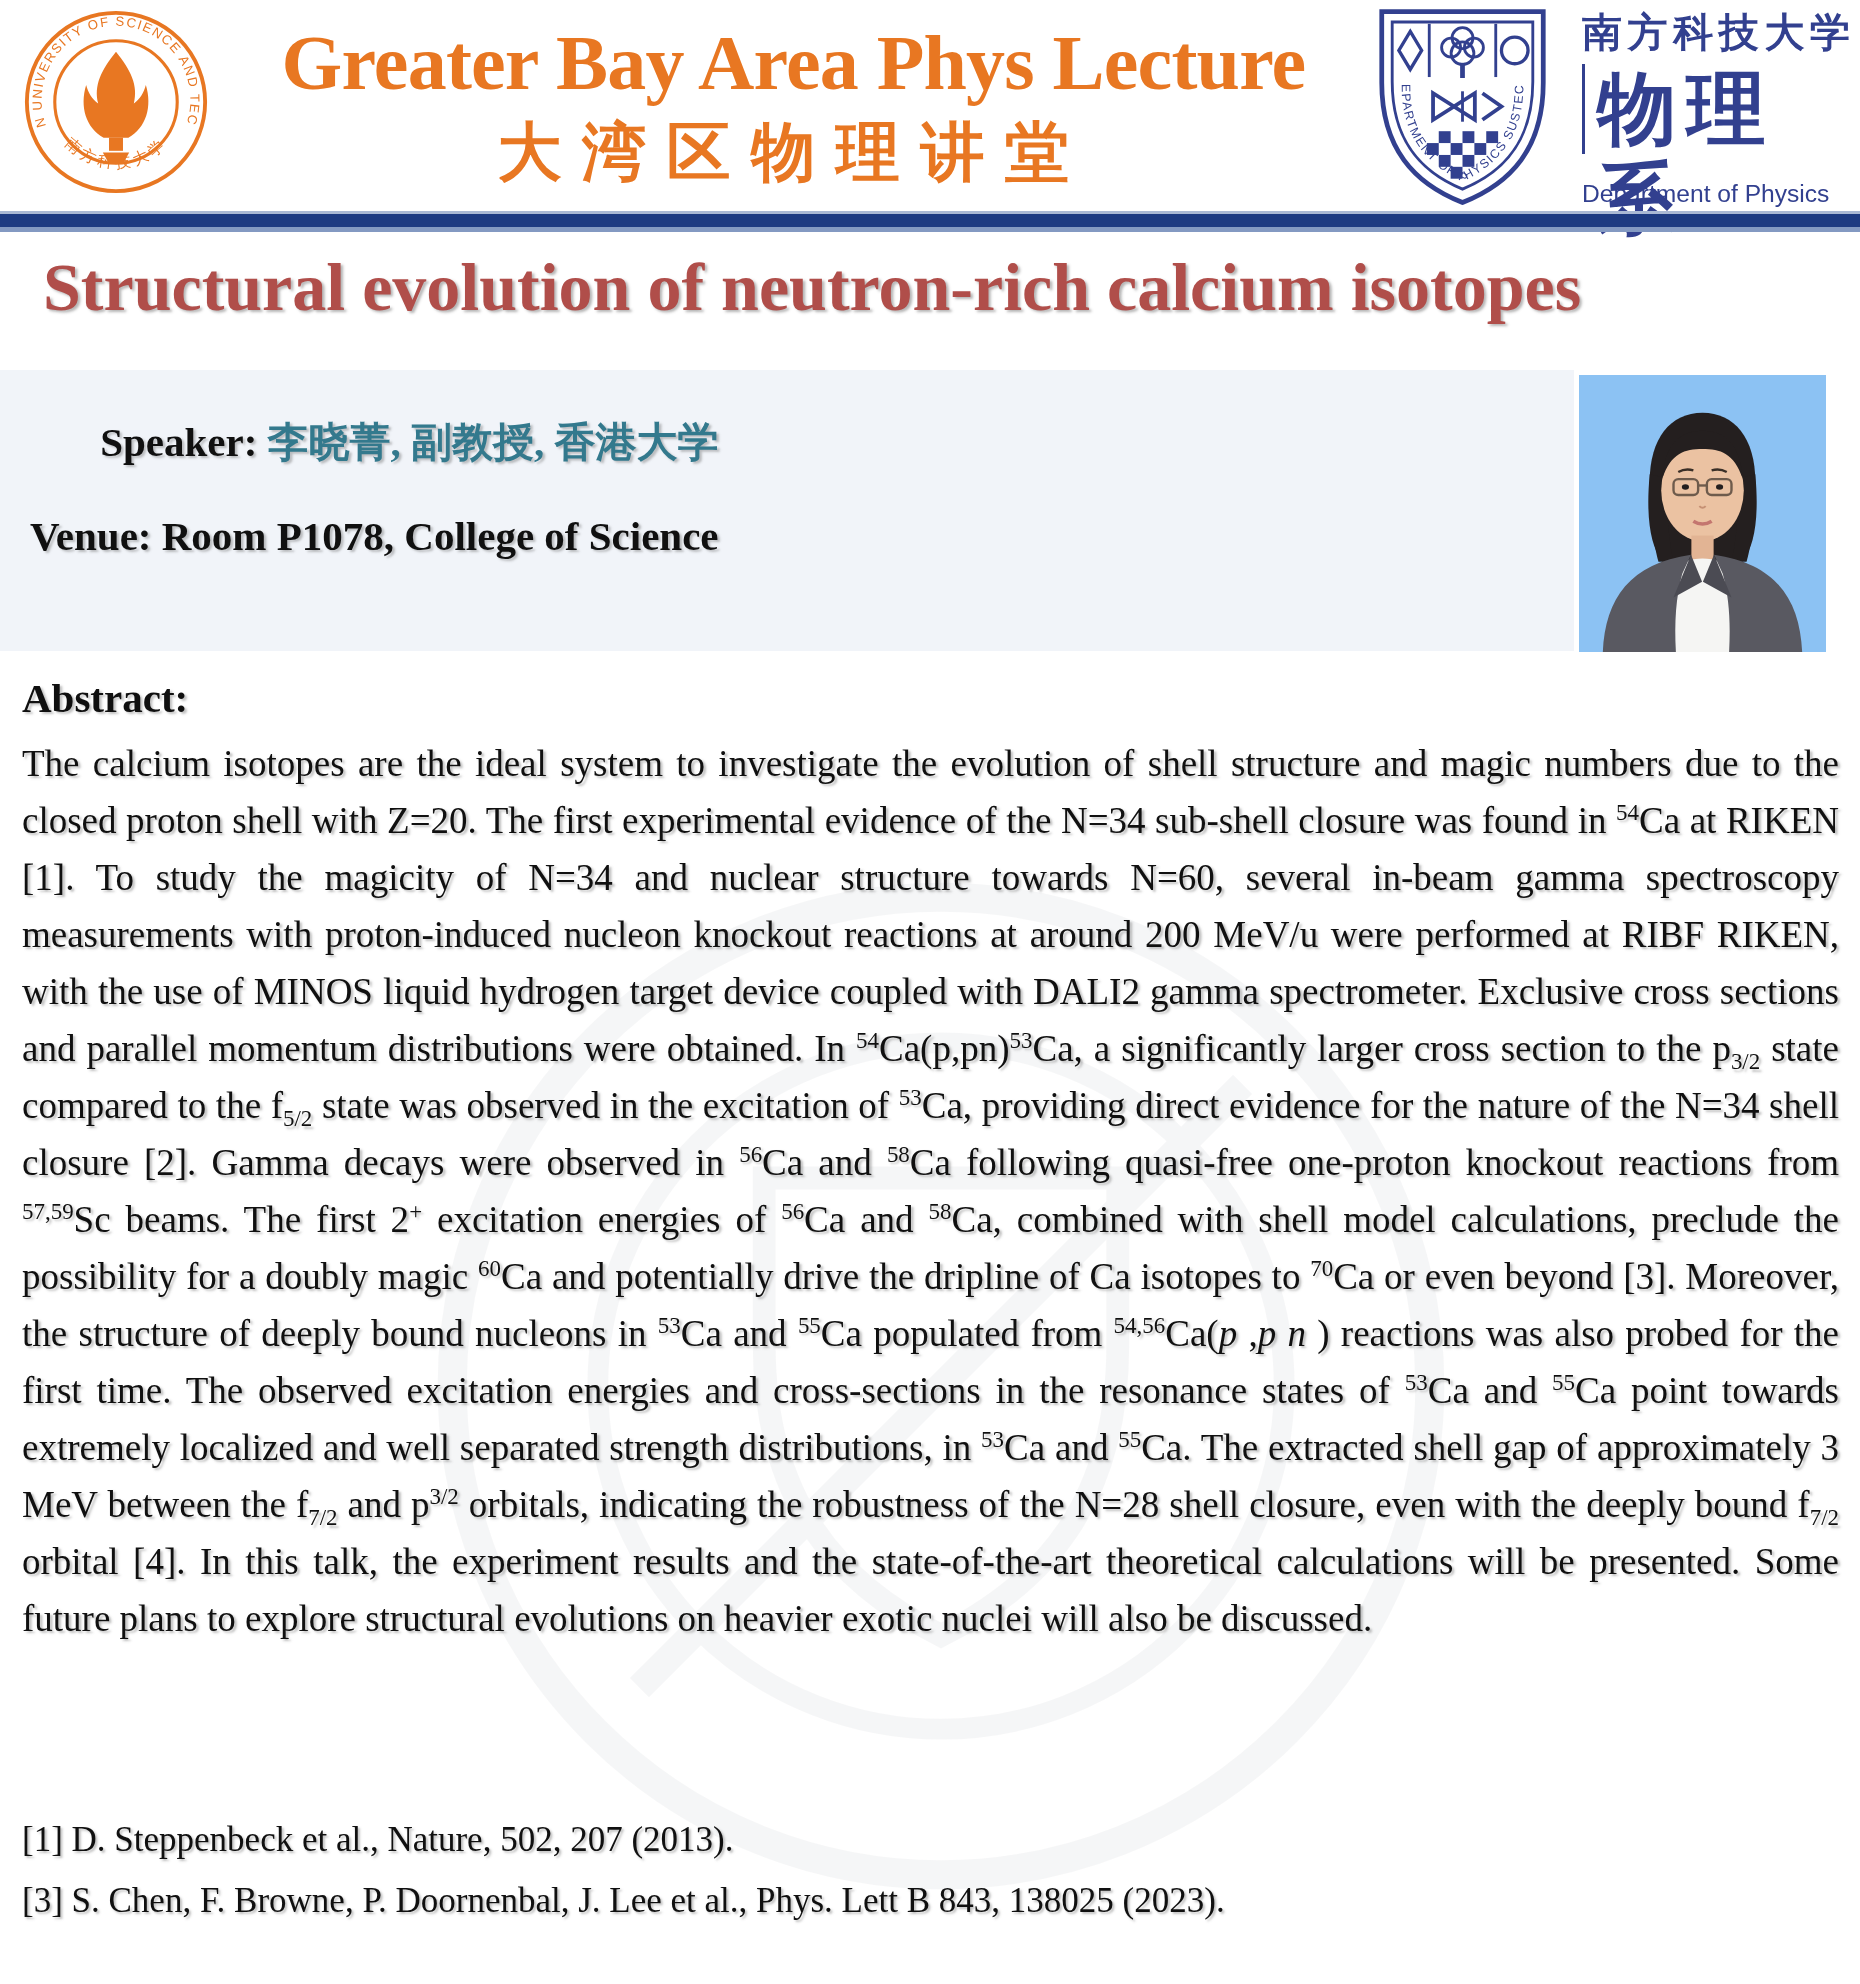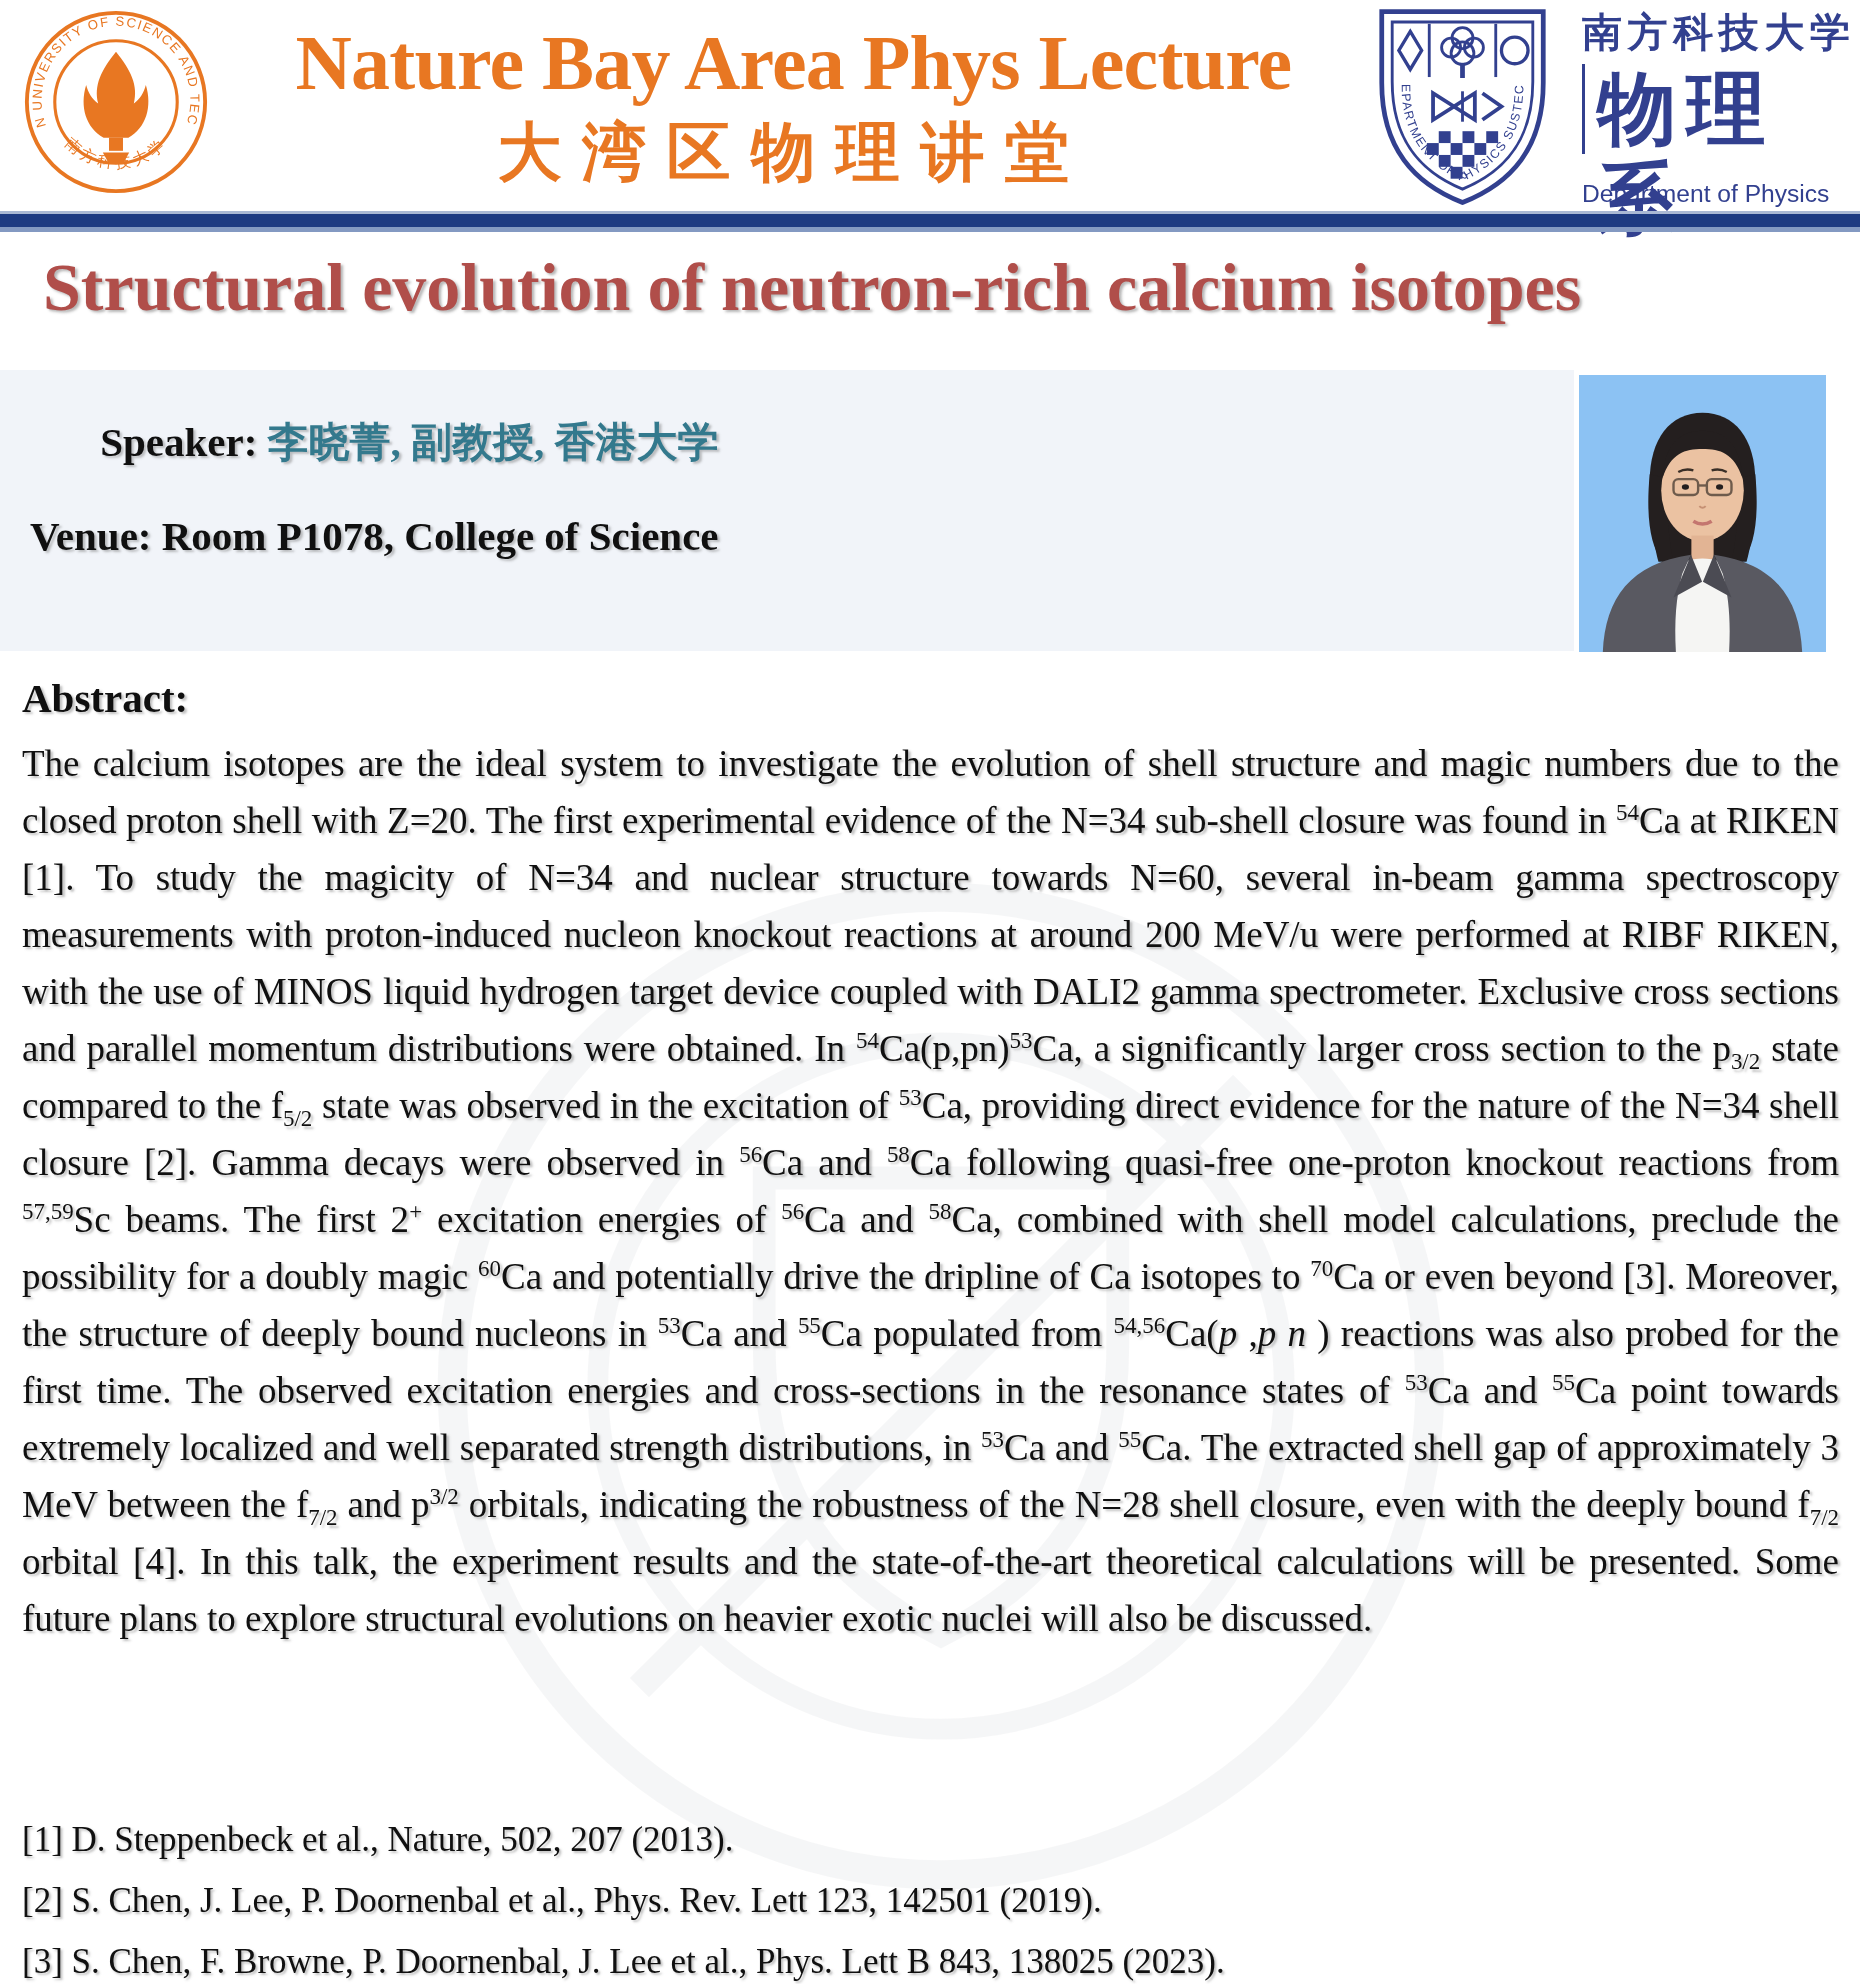--- a/index.html
+++ b/index.html
@@ -80,21 +80,21 @@
     </text>
     <text fill="#E87722" font-size="40" font-family="Liberation Sans, DejaVu Sans, sans-serif" letter-spacing="10">
       <textPath href="#sealBottom" startOffset="50%" text-anchor="middle">南方科技大学</textPath>
     </text>
     <path fill="#E87722" d="M240 110 C278 158 298 196 286 244 C302 232 312 216 317 196 C334 252 318 306 272 332 L208 332 C162 306 146 252 163 196 C168 216 178 232 194 244 C182 196 202 158 240 110 Z"></path>
     <rect x="222" y="332" width="36" height="34" fill="#E87722"></rect>
     <path d="M206 370 H274 L258 400 H222 Z" fill="#E87722"></path>
   </svg>
 
   <div class="abs header-center">
-    <div class="lecture-title-en">Nature Bay Area Phys Lecture</div>
+    <div class="lecture-title-en">Greater Bay Area Phys Lecture</div>
     <div class="lecture-title-zh">大湾区物理讲堂</div>
   </div>
 
   <svg class="abs shield-svg" viewBox="0 0 360 420">
     <path d="M10 10 H350 V160 C350 298 282 372 180 412 C78 372 10 298 10 160 Z" fill="#ffffff" stroke="#32408F" stroke-width="10"></path>
     <path d="M32 32 H328 V158 C328 282 268 348 180 384 C92 348 32 282 32 158 Z" fill="none" stroke="#32408F" stroke-width="6"></path>
     <line x1="110" y1="36" x2="110" y2="148" stroke="#32408F" stroke-width="6"></line>
     <line x1="250" y1="36" x2="250" y2="148" stroke="#32408F" stroke-width="6"></line>
     <polygon points="70,52 94,92 70,132 46,92" fill="none" stroke="#32408F" stroke-width="7"></polygon>
     <circle cx="290" cy="92" r="28" fill="none" stroke="#32408F" stroke-width="7"></circle>
@@ -176,17 +176,16 @@
   <path d="M562 697 C556 560 492 474 340 452 L362 500 C378 560 382 620 378 697 Z" fill="#595961"></path>
   <path d="M282 452 L310 520 L238 560 Z" fill="#4B4B53"></path>
   <path d="M340 452 L312 520 L384 560 Z" fill="#4B4B53"></path>
 </svg>
 
 <div class="abs section-heading abstract-heading">Abstract:</div>
 <div class="abs abstract-body"><span>The calcium isotopes are the ideal system to investigate the evolution of shell structure and magic numbers due to the closed proton shell with Z=20. The first experimental evidence of the N=34 sub-shell closure was found in </span><sup>54</sup><span>Ca at RIKEN [1]. To study the magicity of N=34 and nuclear structure towards N=60, several in-beam gamma spectroscopy measurements with proton-induced nucleon knockout reactions at around 200 MeV/u were performed at RIBF RIKEN, with the use of MINOS liquid hydrogen target device coupled with DALI2 gamma spectrometer. Exclusive cross sections and parallel momentum distributions were obtained. In </span><sup>54</sup><span>Ca(p,pn)</span><sup>53</sup><span>Ca, a significantly larger cross section to the p</span><sub>3/2</sub><span> state compared to the f</span><sub>5/2</sub><span> state was observed in the excitation of </span><sup>53</sup><span>Ca, providing direct evidence for the nature of the N=34 shell closure [2]. Gamma decays were observed in </span><sup>56</sup><span>Ca and </span><sup>58</sup><span>Ca following quasi-free one-proton knockout reactions from </span><sup>57,59</sup><span>Sc beams. The first 2</span><sup>+</sup><span> excitation energies of </span><sup>56</sup><span>Ca and </span><sup>58</sup><span>Ca, combined with shell model calculations, preclude the possibility for a doubly magic </span><sup>60</sup><span>Ca and potentially drive the dripline of Ca isotopes to </span><sup>70</sup><span>Ca or even beyond [3]. Moreover, the structure of deeply bound nucleons in </span><sup>53</sup><span>Ca and </span><sup>55</sup><span>Ca populated from </span><sup>54,56</sup><span>Ca(</span><i>p</i><span> ,</span><i>p</i><span> </span><i>n</i><span> ) reactions was also probed for the first time. The observed excitation energies and cross-sections in the resonance states of </span><sup>53</sup><span>Ca and </span><sup>55</sup><span>Ca point towards extremely localized and well separated strength distributions, in </span><sup>53</sup><span>Ca and </span><sup>55</sup><span>Ca. The extracted shell gap of approximately 3 MeV between the f</span><sub>7/2</sub><span> and p</span><sup>3/2</sup><span> orbitals, indicating the robustness of the N=28 shell closure, even with the deeply bound f</span><sub>7/2</sub><span> orbital [4]. In this talk, the experiment results and the state-of-the-art theoretical calculations will be presented. Some future plans to explore structural evolutions on heavier exotic nuclei will also be discussed.</span></div>
 
 <div class="abs references">
   <div>[1] D. Steppenbeck et al., Nature, 502, 207 (2013).</div>
-  <div>[2] S. Chen, J. Lee, P. Doornenbal et al., Phys. Rev. Lett 123, 142501 (2019).</div>
   <div>[3] S. Chen, F. Browne, P. Doornenbal, J. Lee et al., Phys. Lett B 843, 138025 (2023).</div>
 
 </div>
 
 
 </body></html>

